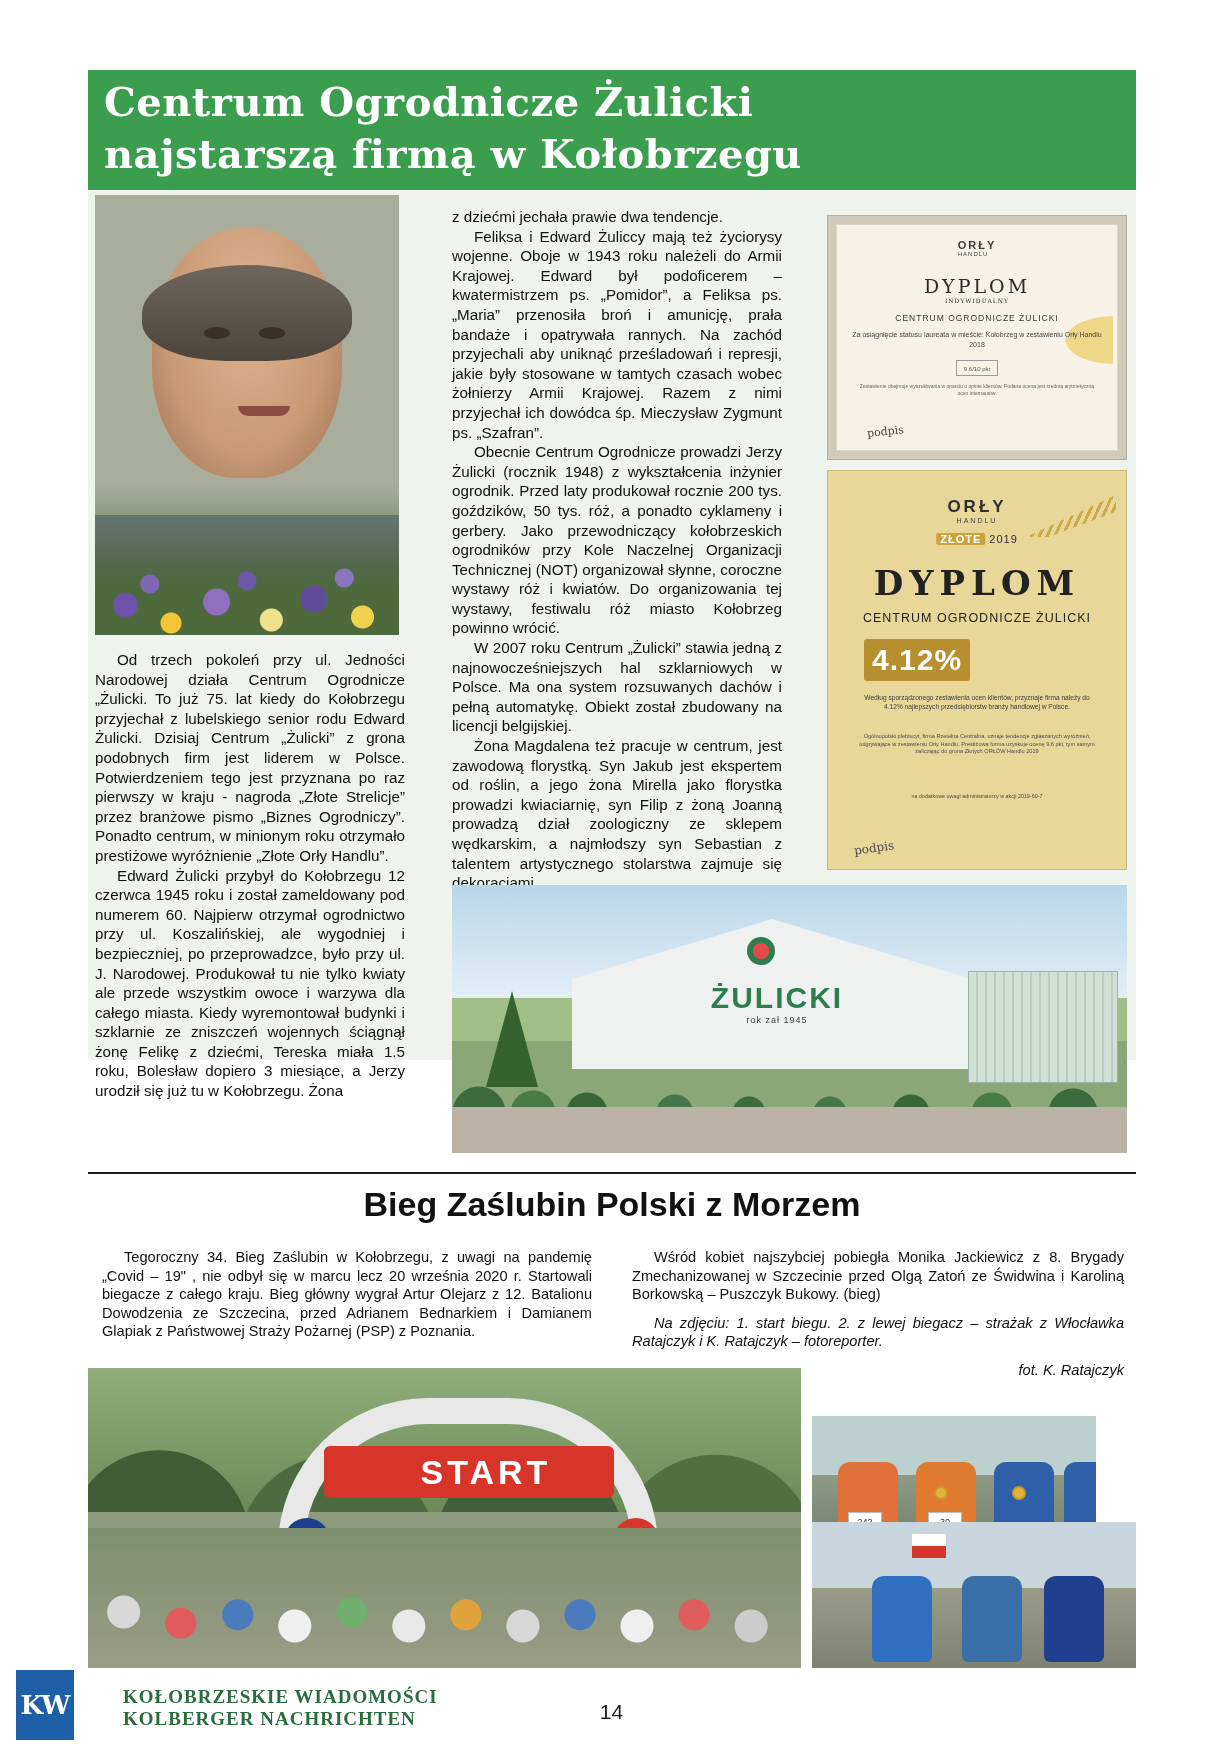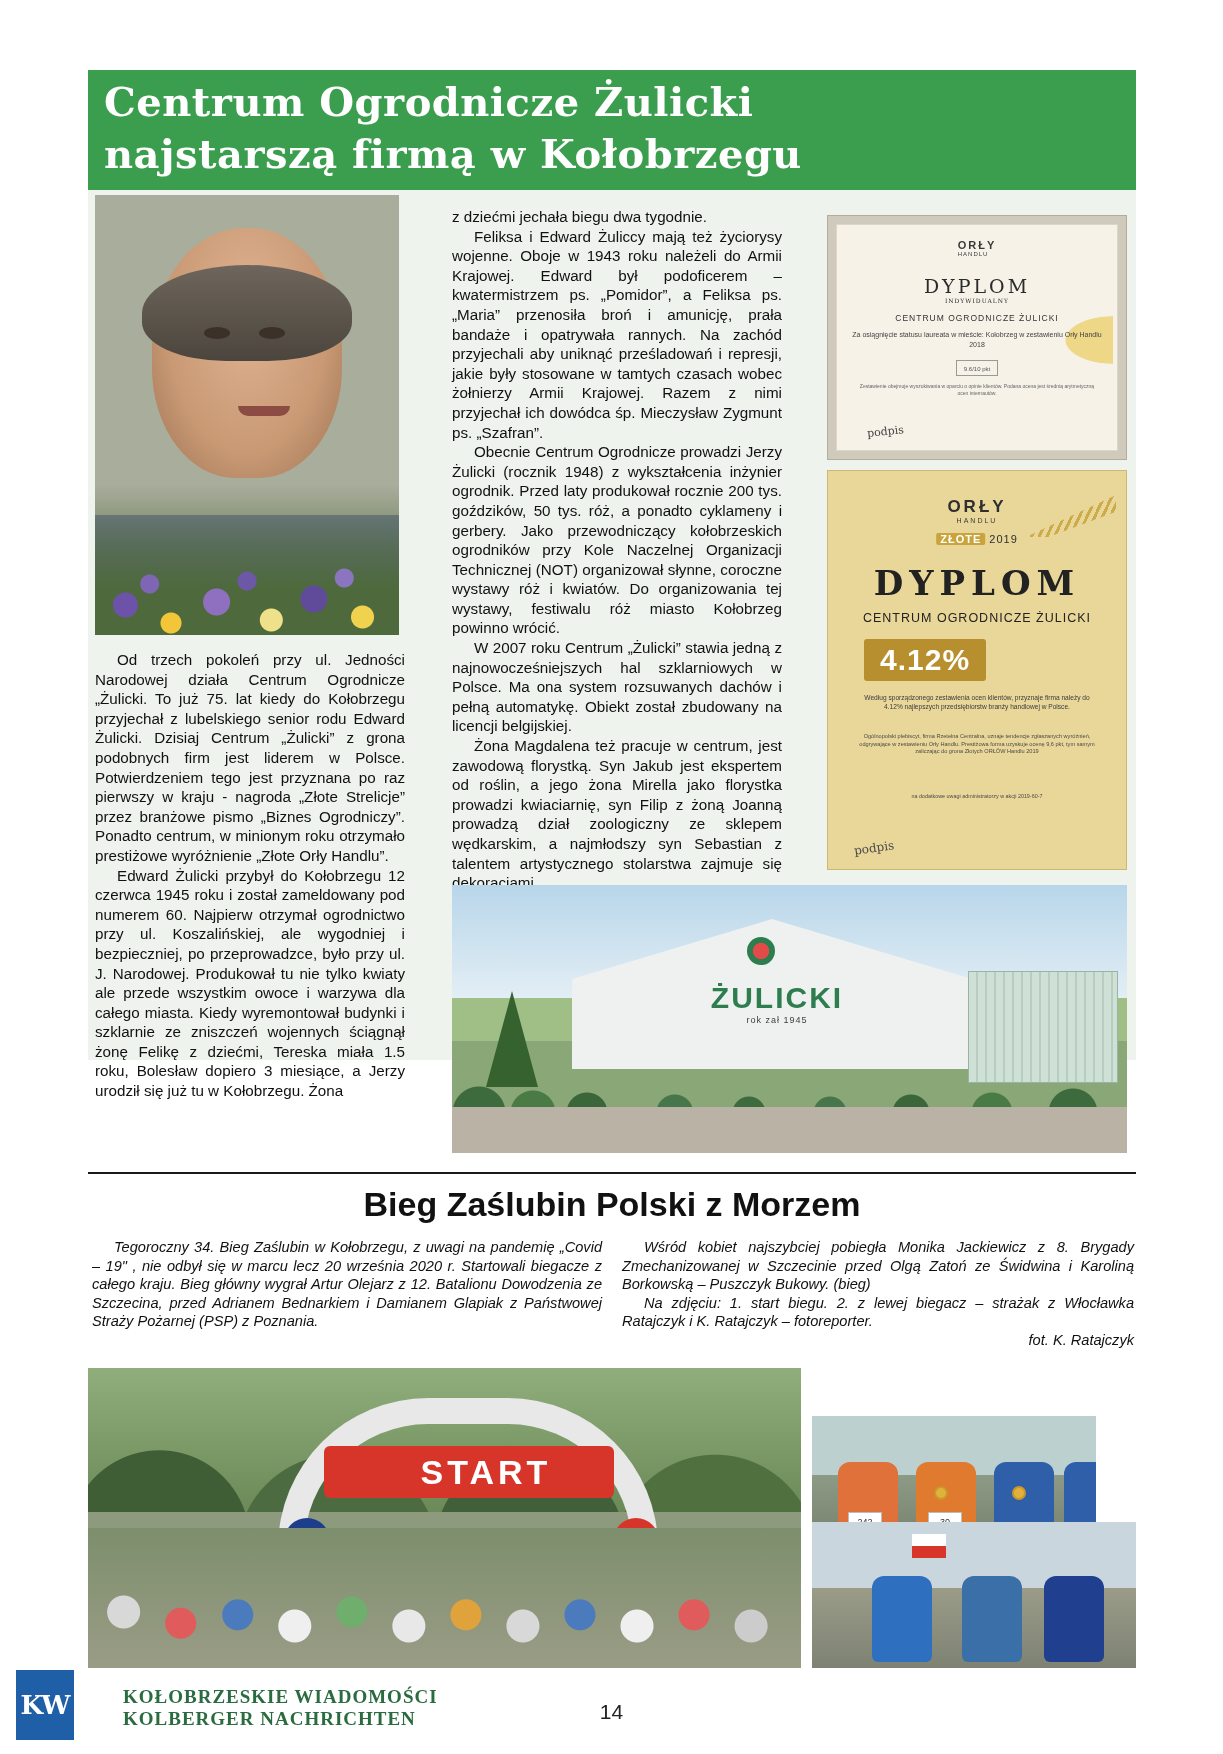--- a/index.html
+++ b/index.html
@@ -121,21 +121,21 @@
     position:absolute; left:827px; top:470px; width:300px; height:400px;
     background:#e9d79a; border:1px solid #cbb776; position:absolute;
   }
   .d2-orly { position:absolute; left:50%; top:26px; transform:translateX(-50%); text-align:center;}
   .d2-orly .t { font-size:17px; font-weight:bold; letter-spacing:3px; color:#2f2f2f;}
   .d2-orly .s { font-size:7px; letter-spacing:2px; color:#3a3a3a;}
   .d2-year { position:absolute; left:50%; top:62px; transform:translateX(-50%); font-size:11px; color:#2f2f2f; letter-spacing:1px;}
   .d2-year b { background:#c9a33c; color:#fff; padding:0 4px; border-radius:2px;margin-top:13px; }
   .d2-title { position:absolute; left:50%; top:92px; transform:translateX(-50%); font-size:34px; letter-spacing:6px; color:#222; font-family:"DejaVu Serif", serif; font-weight:bold;}
   .d2-for { position:absolute; left:50%; top:140px; transform:translateX(-50%); font-size:12.5px; letter-spacing:1px; color:#222; white-space:nowrap;}
-  .d2-pct { position:absolute; left:36px; top:168px; background:#b88f2e; color:#fff; font-size:30px; font-weight:bold; padding:4px 16px; border-radius:3px; letter-spacing:1px;}
+  .d2-pct { position:absolute; left:36px; top:168px; background:#b88f2e; color:#fff; font-size:30px; font-weight:bold; padding:4px 8px; border-radius:3px; letter-spacing:1px;}
   .d2-body { position:absolute; left:10%; top:222px; width:80%; font-size:6.6px; line-height:9px; color:#3b3b3b; text-align:center;}
   .d2-body2 { position:absolute; left:8%; top:262px; width:84%; font-size:5.6px; line-height:7.6px; color:#4a4a4a; text-align:center;}
   .d2-foot { position:absolute; left:10%; top:322px; width:80%; font-size:5.4px; line-height:7px; color:#4a4a4a; text-align:center;}
   .d2-sign { position:absolute; left:26px; bottom:14px; font-family:"DejaVu Serif", serif; font-size:12px; color:#4a4a4a; transform:rotate(-8deg);}
   .d2-wing { position:absolute; right:10px; top:24px; width:90px; height:42px;
     background:repeating-linear-gradient(115deg,#c9a33c 0 3px, transparent 3px 7px);
     clip-path:polygon(0 100%,100% 0,100% 40%,25% 100%); opacity:.85;}
 
   
   .greenhouse {
@@ -184,21 +184,21 @@
   
   .h2 {
     position:absolute; left:88px; top:1185px; width:1048px;
     text-align:center;
     font-size:34px; font-weight:bold; color:#111;
     font-family:"Liberation Sans", sans-serif;
   }
   .rule { position:absolute; left:88px; top:1172px; width:1048px; height:2px; background:#1a1a1a;}
   .sec2-col1 { position:absolute; left:92px; top:1238px; width:510px; font-size:14.6px; line-height:18.6px; text-align:justify; color:#111;}
   .sec2-col2 { position:absolute; left:622px; top:1238px; width:512px; font-size:14.6px; line-height:18.6px; text-align:justify; color:#111;}
-  .sec2-col1 p, .sec2-col2 p { margin:0; text-indent:22px;font-style:italic; }
+  .sec2-col1 p, .sec2-col2 p { margin:10px; text-indent:22px; }
   .italic { font-style:italic; }
 
   
   .photo-start {
     position:absolute; left:88px; top:1368px; width:713px; height:300px;
     background:linear-gradient(#6f8a5a 0 45%, #8d9a7e 45% 100%);
     overflow:hidden;
   }
   .ps-trees { position:absolute; inset:0 0 52% 0; background:
      radial-gradient(circle at 10% 120%, #3f5e36 90px, transparent 91px),
@@ -295,21 +295,21 @@
     <div class="shirt"></div>
     <div class="flowers"></div>
   </div>
 
   <div class="col1 col-text">
     <p>Od trzech pokoleń przy ul. Jedności Narodowej działa Centrum Ogrodnicze „Żulicki. To już 75. lat kiedy do Kołobrzegu przyjechał z lubelskiego senior rodu Edward Żulicki. Dzisiaj Centrum „Żulicki” z grona podobnych firm jest liderem w Polsce. Potwierdzeniem tego jest przyznana po raz pierwszy w kraju - nagroda „Złote Strelicje” przez branżowe pismo „Biznes Ogrodniczy”. Ponadto centrum, w minionym roku otrzymało prestiżowe wyróżnienie „Złote Orły Handlu”.</p>
     <p>Edward Żulicki  przybył do Kołobrzegu 12 czerwca 1945 roku i został zameldowany pod numerem 60. Najpierw otrzymał ogrodnictwo przy ul. Koszalińskiej, ale wygodniej i bezpieczniej, po przeprowadzce, było przy ul. J. Narodowej. Produkował tu nie tylko kwiaty ale przede wszystkim owoce i warzywa dla całego miasta. Kiedy wyremontował budynki i szklarnie ze zniszczeń wojennych ściągnął żonę Felikę z dziećmi, Tereska miała 1.5 roku, Bolesław dopiero 3 miesiące, a Jerzy urodził się już tu w Kołobrzegu. Żona</p>
   </div>
 
   <div class="col2 col-text">
-    <p class="noind">z dziećmi jechała biegu dwa tygodnie.</p>
+    <p class="noind">z dziećmi jechała prawie dwa tendencje.</p>
     <p>Feliksa i Edward Żuliccy mają też życiorysy wojenne. Oboje w 1943 roku należeli do Armii Krajowej. Edward był podoficerem – kwatermistrzem ps. „Pomidor”, a Feliksa ps. „Maria” przenosiła broń i amunicję, prała bandaże i opatrywała rannych. Na zachód przyjechali aby uniknąć prześladowań i represji, jakie były stosowane w tamtych czasach wobec  żołnierzy Armii Krajowej. Razem z nimi przyjechał ich dowódca śp. Mieczysław Zygmunt ps. „Szafran”.</p>
     <p>Obecnie Centrum Ogrodnicze prowadzi Jerzy Żulicki (rocznik 1948) z wykształcenia inżynier ogrodnik. Przed laty produkował rocznie 200 tys. goździków, 50 tys. róż, a ponadto cyklameny i gerbery. Jako przewodniczący kołobrzeskich ogrodników przy Kole Naczelnej Organizacji Technicznej (NOT) organizował słynne, coroczne wystawy róż i kwiatów. Do organizowania tej wystawy, festiwalu róż miasto Kołobrzeg powinno wrócić.</p>
     <p>W 2007 roku Centrum „Żulicki” stawia jedną z najnowocześniejszych hal szklarniowych w Polsce. Ma ona system rozsuwanych dachów i pełną automatykę. Obiekt został zbudowany na licencji belgijskiej.</p>
     <p>Żona Magdalena też pracuje w centrum, jest zawodową florystką. Syn Jakub jest ekspertem od roślin, a jego żona Mirella jako florystka prowadzi kwiaciarnię, syn Filip z żoną Joanną prowadzą dział zoologiczny ze sklepem wędkarskim, a najmłodszy syn Sebastian z talentem artystycznego stolarstwa zajmuje się dekoracjami.</p>
   </div>
 
   <div class="diploma1">
     <div class="inner">
       <div class="d-wing"></div>
       <div class="d-orly">

